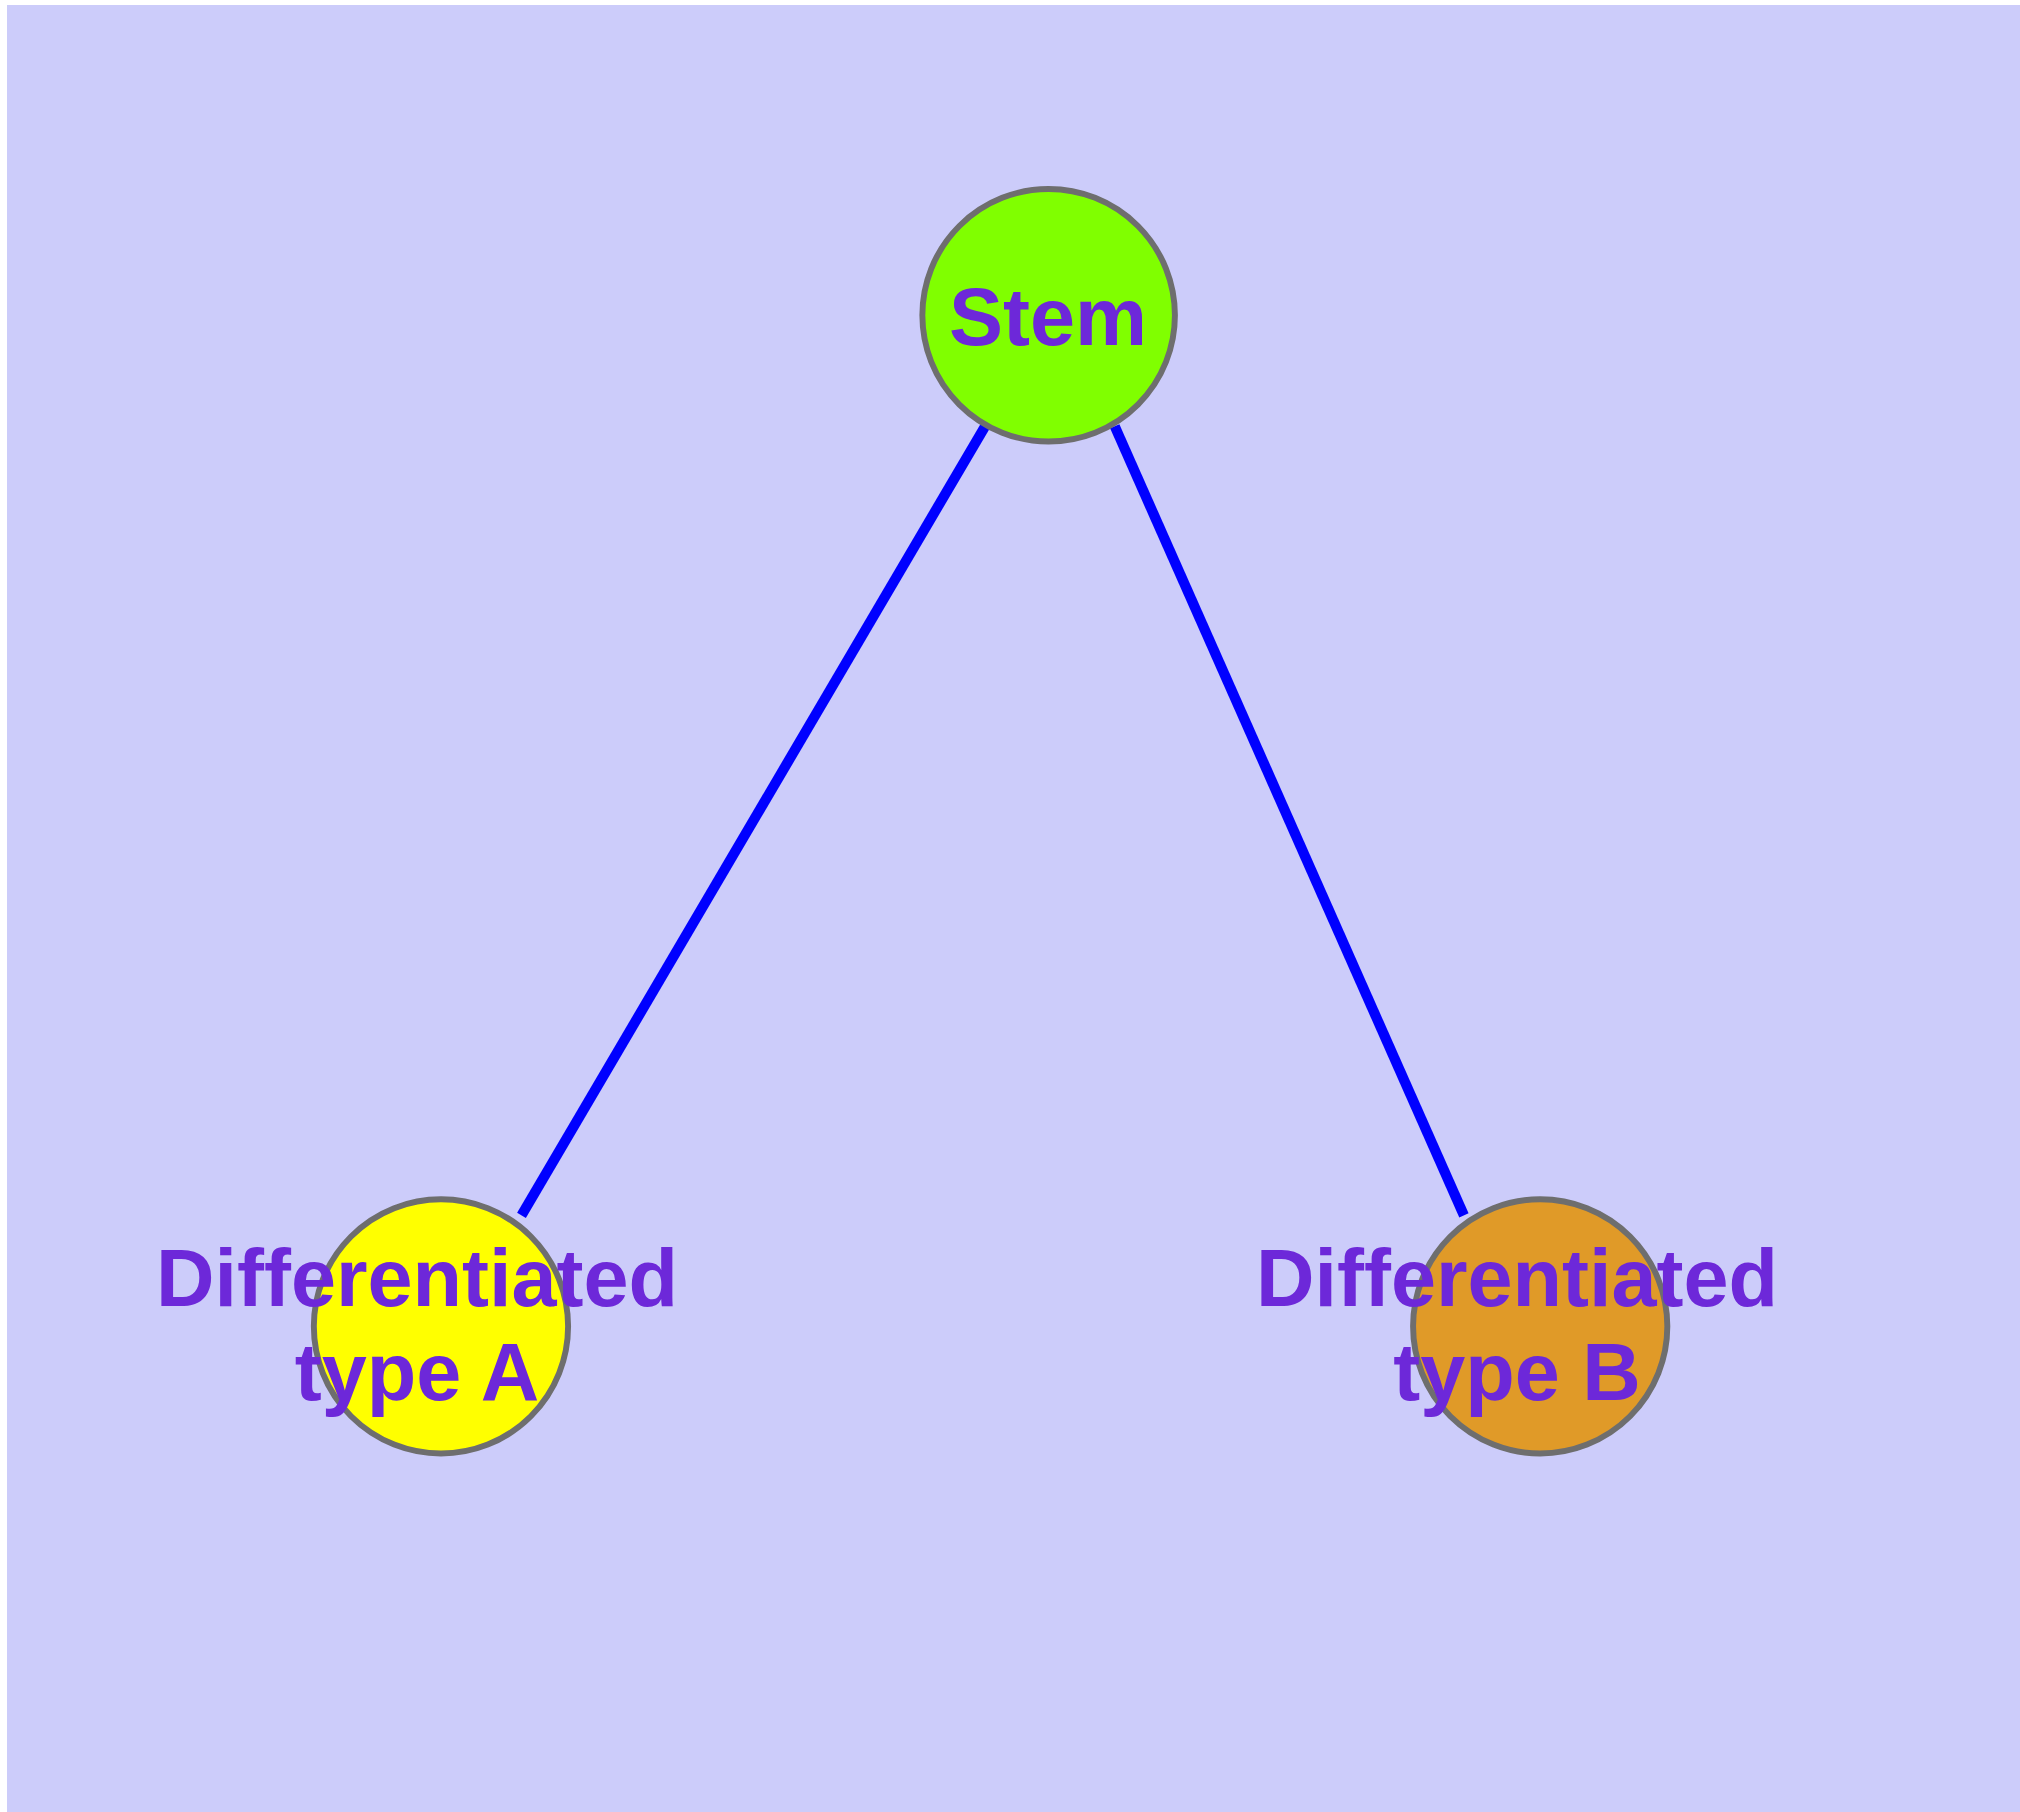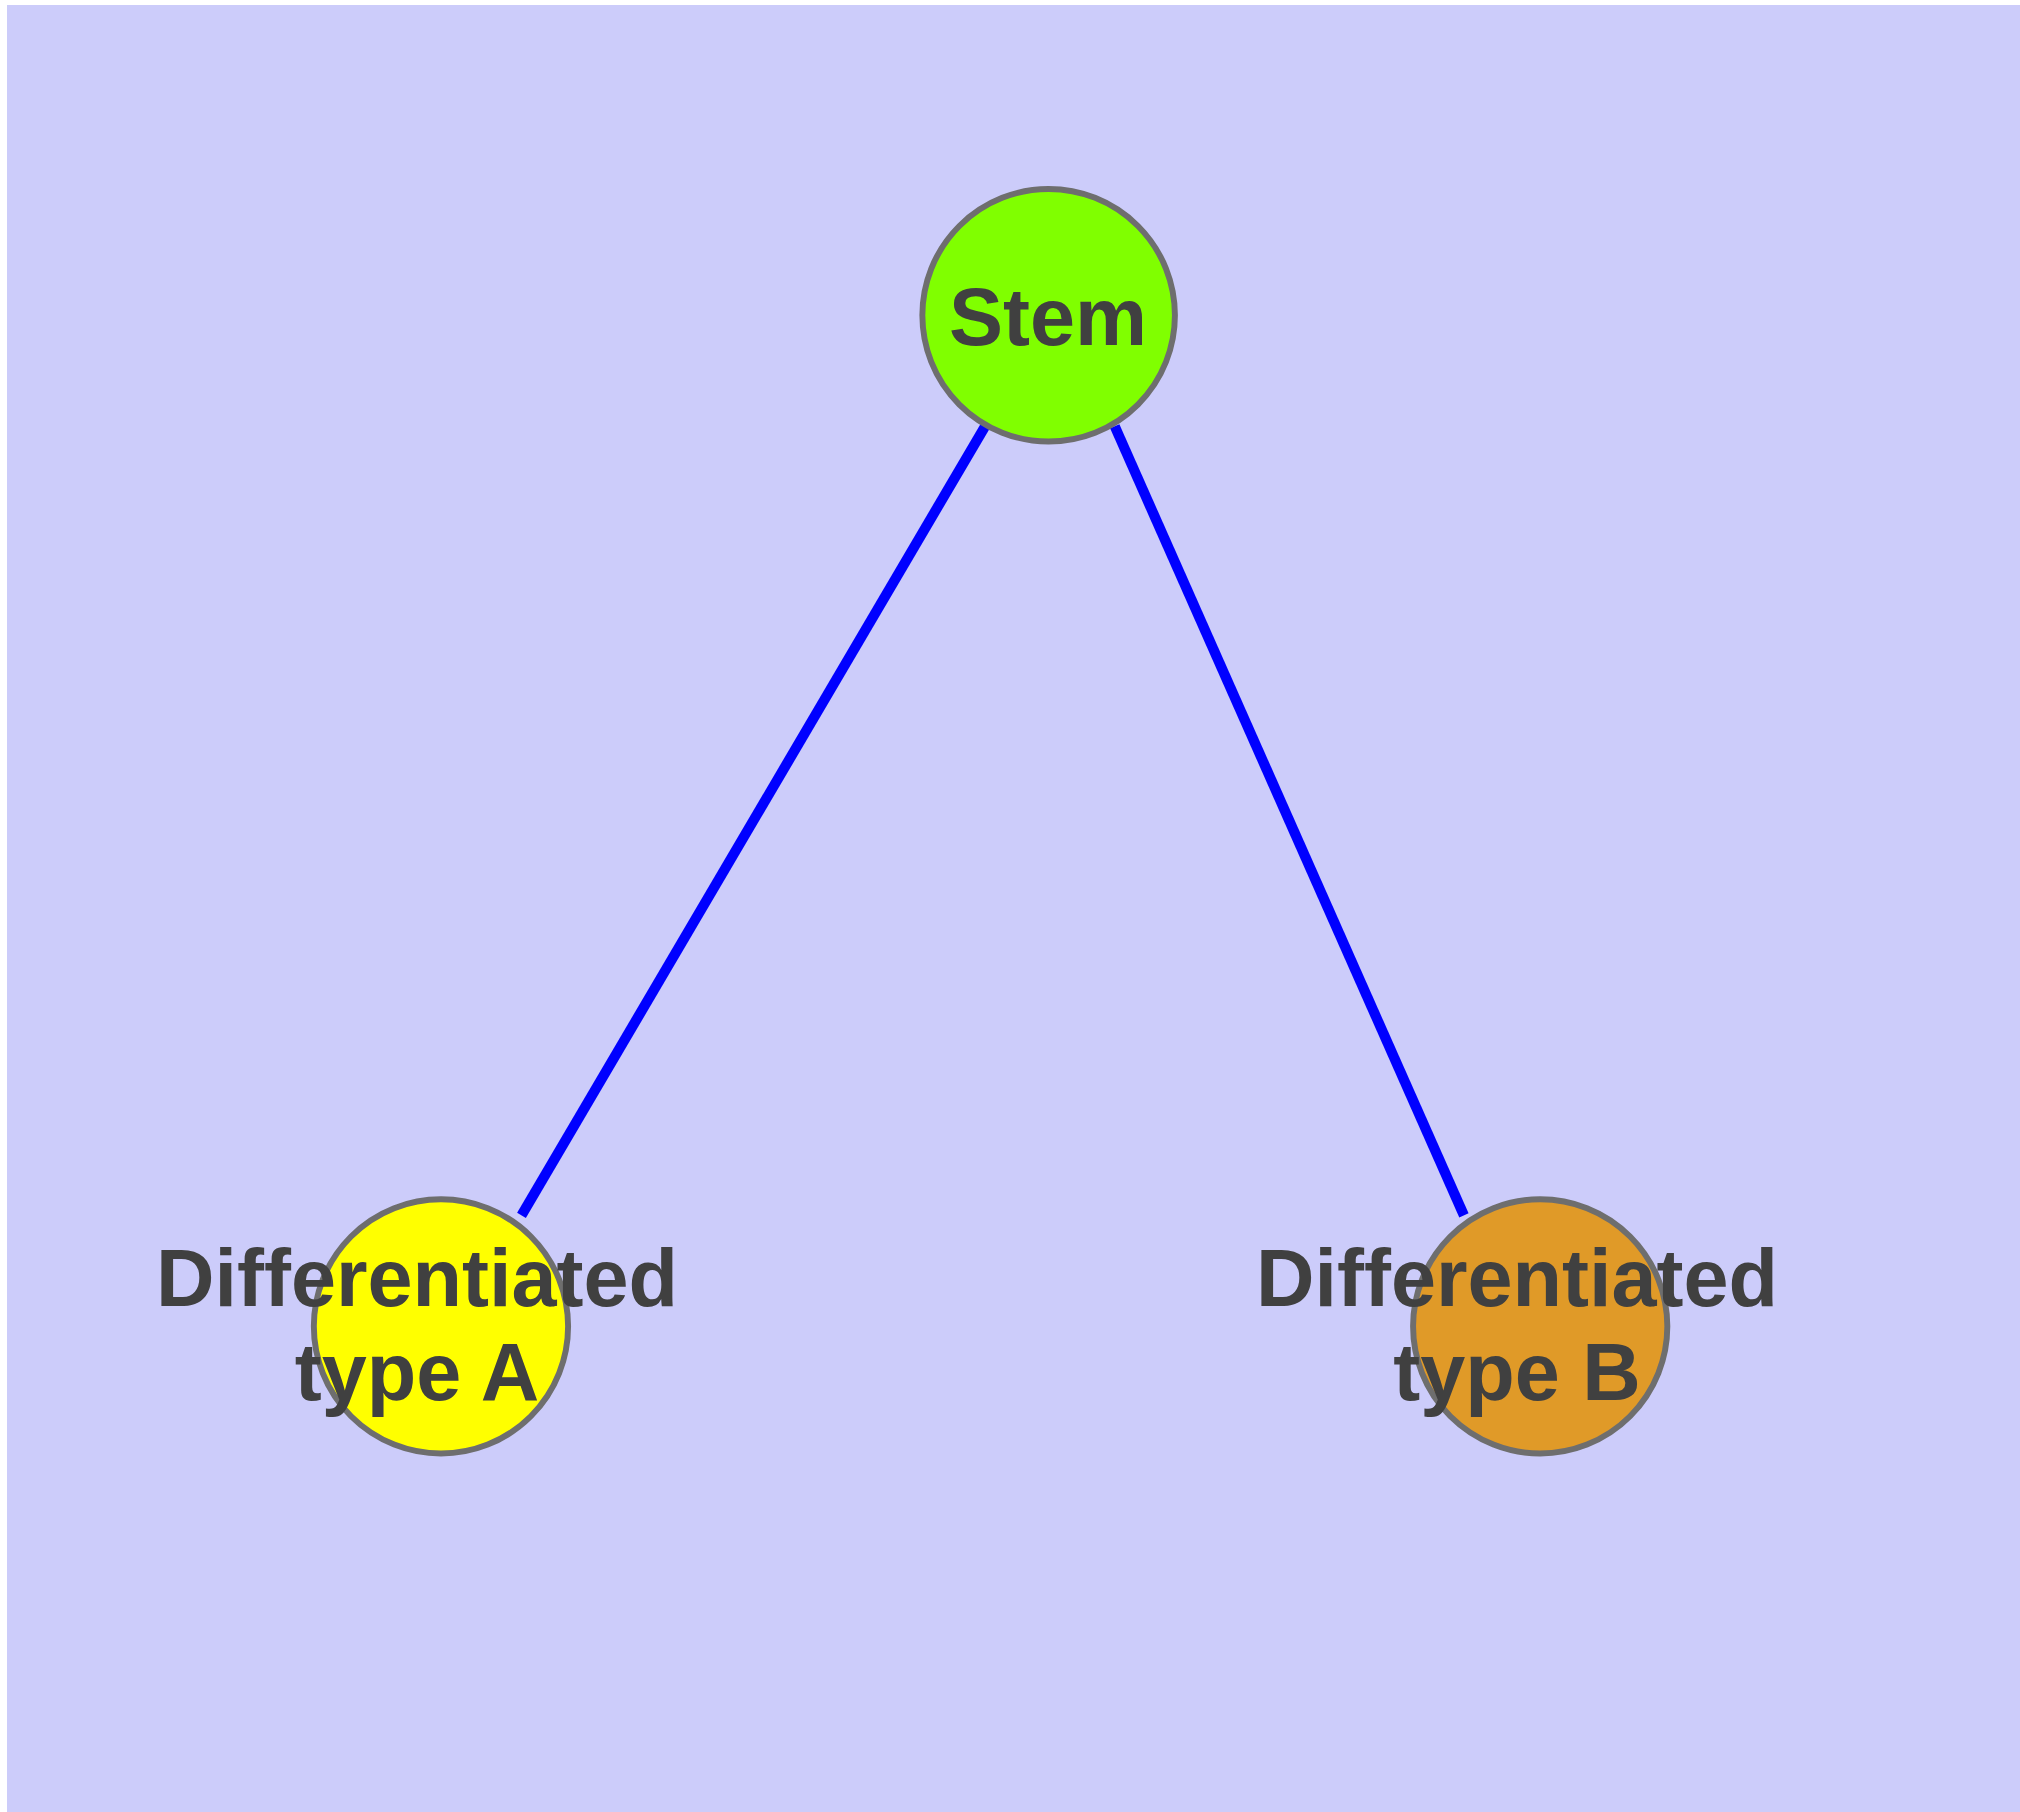--- a/index.html
+++ b/index.html
@@ -26,21 +26,21 @@
     position: absolute;
     left: 0;
     top: 0;
     width: 2021px;
     height: 1812px;
   }
   .node-label {
     position: absolute;
     font-family: "Liberation Sans", "DejaVu Sans", sans-serif;
     font-weight: bold;
-    color: #404040;
+    color: #6d28d9;
     text-align: center;
     line-height: 1.16;
     white-space: pre-line;
     pointer-events: none;
     transform: translate(-50%, -50%);
   }
   .label-stem   { font-size: 81px; }
   .label-typea  { font-size: 81px; }
   .label-typeb  { font-size: 81px; }
 </style>

